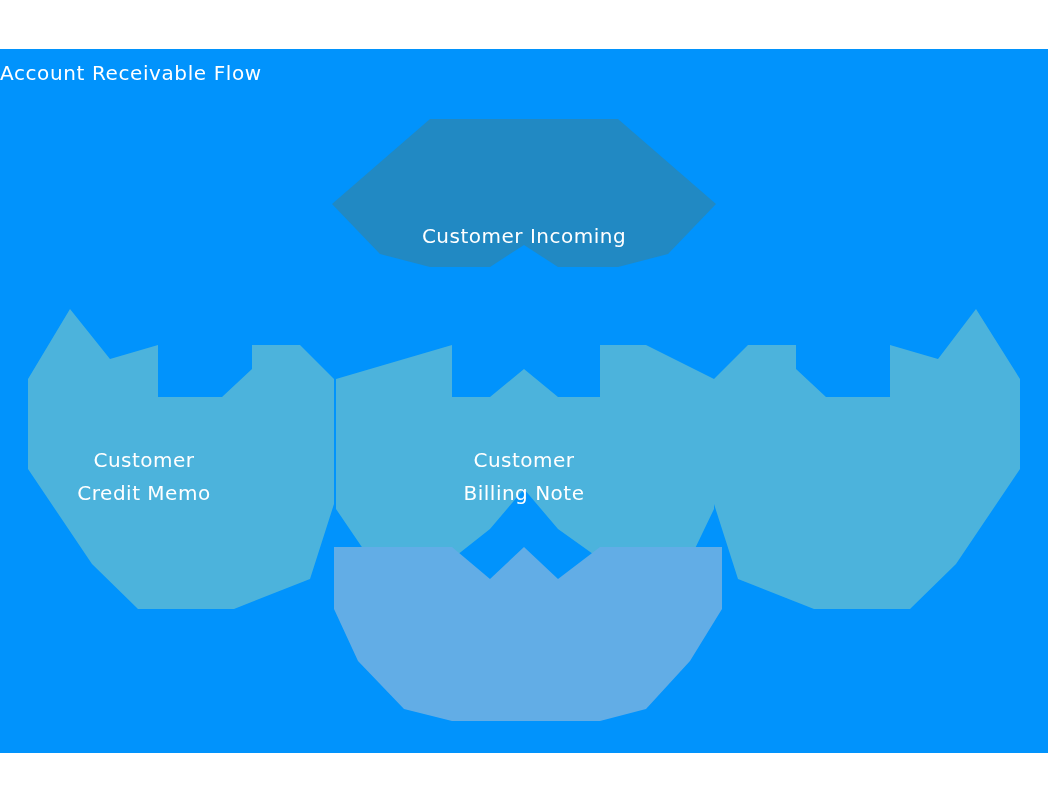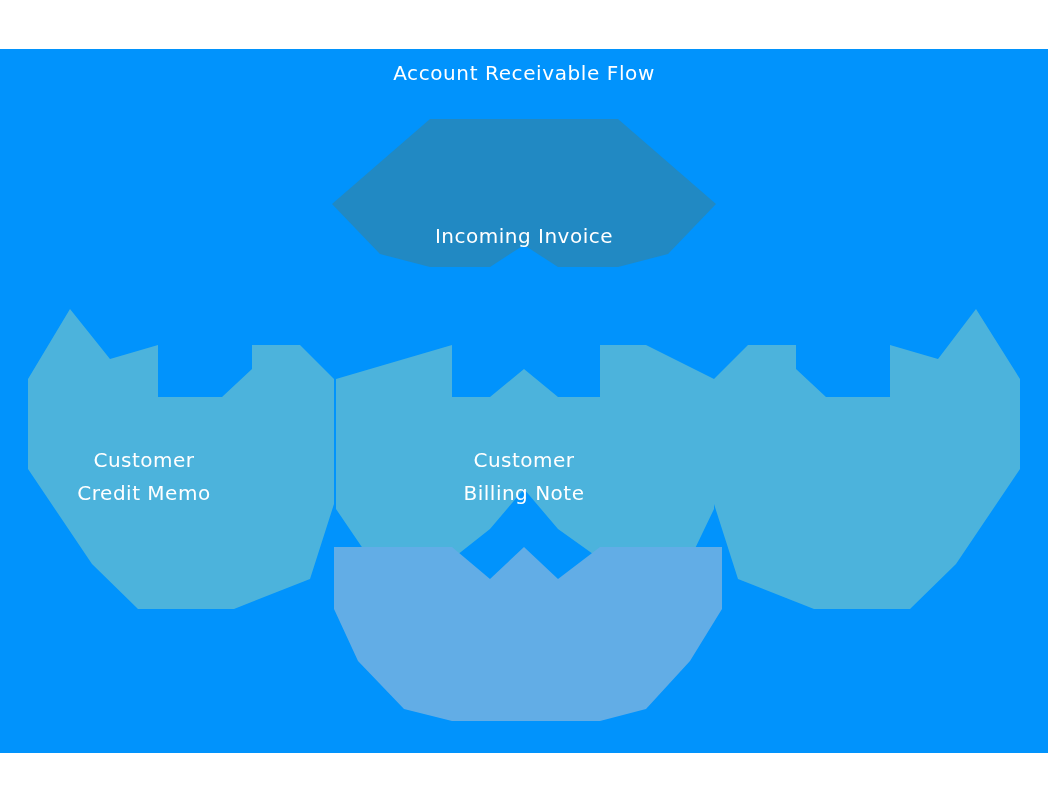--- a/index.html
+++ b/index.html
@@ -44,21 +44,21 @@
     line-height: 33px;
     letter-spacing: 0.5px;
     white-space: pre-line;
     pointer-events: none;
   }
   #title-text {
     position: absolute;
     left: 0;
     top: 12px;
     width: 1048px;
-    text-align: center;
+    text-align: left;
     color: #ffffff;
     font-family: "DejaVu Sans", sans-serif;
     font-size: 20px;
     letter-spacing: 0.6px;
   }
   #label-customer-invoice {
     left: 344px;
     top: 171px;
     width: 360px;
   }
@@ -101,21 +101,21 @@
 
       <polygon points="452,296 452,348 490,348 524,320 558,348 600,348 600,296 646,296 714,330 714,460 690,510 600,510 558,480 524,440 490,480 452,510 370,510 336,460 336,330" fill="#4cb3dc"></polygon>
 
       <polygon points="976,260 1020,330 1020,420 956,515 910,560 814,560 738,530 714,455 714,330 748,296 796,296 796,320 826,348 890,348 890,296 938,310" fill="#4cb3dc"></polygon>
 
       <polygon points="334,498 452,498 490,530 524,498 558,530 600,498 722,498 722,560 690,612 646,660 600,672 524,672 452,672 404,660 358,612 334,560" fill="#62ade6"></polygon>
     </svg>
 
     <div id="title-text">Account Receivable Flow</div>
 
-    <div class="shape-label" id="label-customer-invoice">Incoming Invoice</div>
+    <div class="shape-label" id="label-customer-invoice">Customer Incoming</div>
 
     <div class="shape-label" id="label-credit-memo">Customer
 Credit Memo</div>
 
     <div class="shape-label" id="label-billing-note">Customer
 Billing Note</div>
 
 
     <div class="shape-label" id="label-bottom-shape"></div>
 

